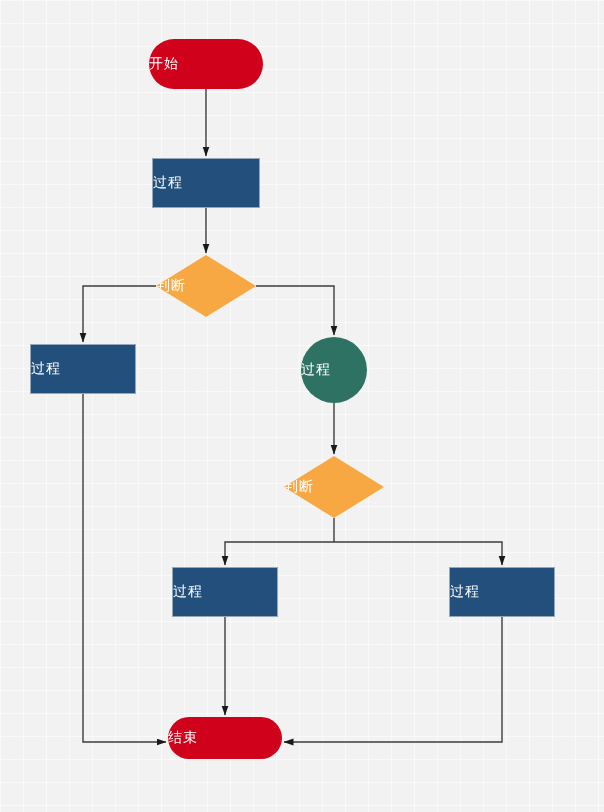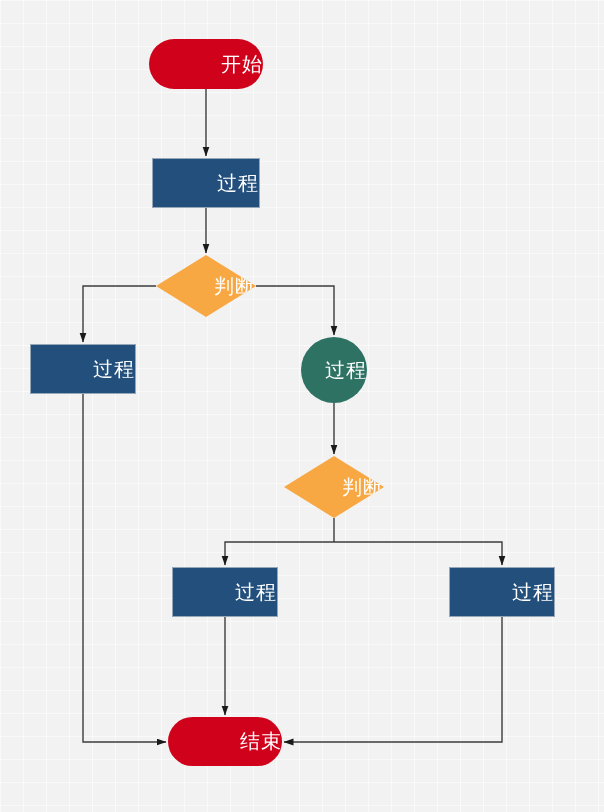--- a/index.html
+++ b/index.html
@@ -21,23 +21,23 @@
     position:absolute;left:0;top:0;width:604px;height:812px;
   }
   .conn{
     fill:none;
     stroke:var(--line,#3d3d3d);
     stroke-width:1.4;
   }
   .arrowhead{fill:var(--arrow,#1a1a1a);}
   .node{
     position:absolute;
-    display:flex;align-items:center;justify-content:flex-end;
+    display:flex;align-items:center;justify-content:flex-start;
     color:var(--text,#ffffff);
-    font-size:20px;
+    font-size:14px;
     letter-spacing:1px;
     box-sizing:border-box;
     user-select:none;
   }
   .terminator{
     background:var(--red,#d0021b);
     border-radius:25px;
   }
   .process{
     background:var(--blue,#234f7c);
@@ -102,17 +102,17 @@
   </div>
 
   <div class="node process" style="left:172px;top:567px;width:106px;height:50px;">
     <span class="node-label">过程</span>
   </div>
 
   <div class="node process" style="left:449px;top:567px;width:106px;height:50px;">
     <span class="node-label">过程</span>
   </div>
 
-  <div class="node terminator" style="left:168px;top:717px;width:114px;height:49px;">
+  <div class="node terminator" style="left:168px;top:717px;width:114px;height:42px;">
     <span class="node-label">结束</span>
   </div>
 
 </div>
 
 </body></html>

